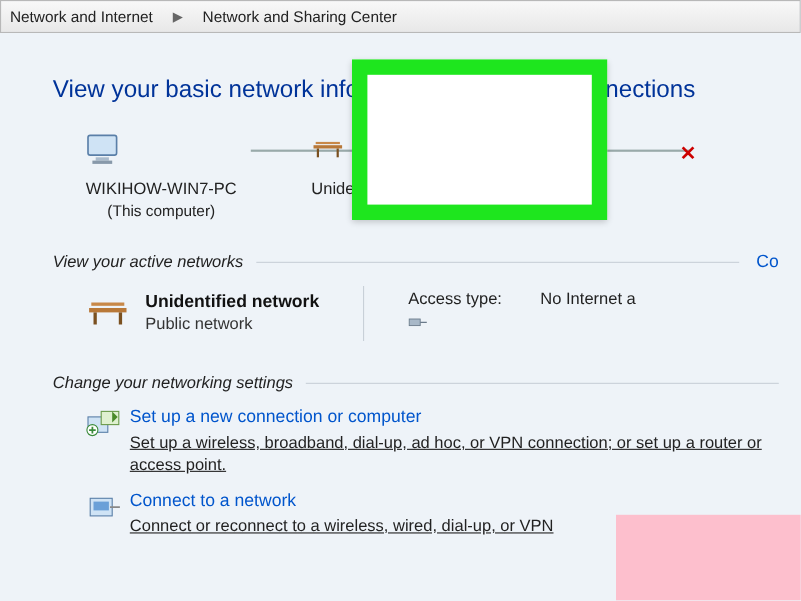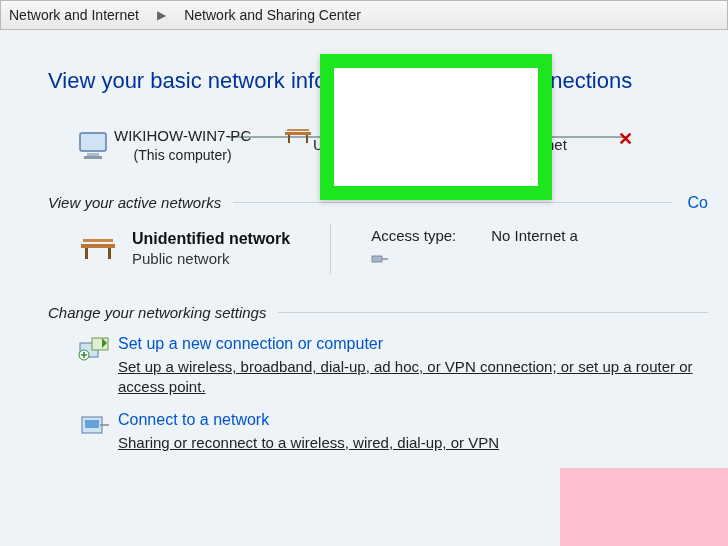--- a/index.html
+++ b/index.html
@@ -6,21 +6,21 @@
     body { width: 728px; height: 546px; background: #eef3f8; overflow: hidden; position: relative; }
     
     .breadcrumb-bar { background: linear-gradient(#f8f8f8, #e8e8e8); border: 1px solid #b8b8b8; height: 30px; display: flex; align-items: center; padding: 0 8px; font-size: 14px; color: #222; gap: 12px; }
     .breadcrumb-bar .sep { margin: 0 6px; color: #666; font-size: 12px; }
     
     .content { padding: 10px 20px 0 48px; }
     
     .page-title { color: #003399; font-size: 22px; font-weight: 400; margin: 28px 0 24px 0; }
     
     .net-map { display: flex; align-items: flex-start; justify-content: space-between; margin: 0 30px 30px 30px; position: relative; }
-    .net-node { display: flex; flex-direction: row; align-items: flex-end; width: 190px; text-align: center; position: relative; z-index: 1; }
+    .net-node { display: flex; flex-direction: column; align-items: flex-start; width: 190px; text-align: center; position: relative; z-index: 1; }
     .net-node .icon-slot { height: 36px; display: flex; align-items: center; justify-content: center; }
     .net-node .labels { margin-top: 8px; color: #222; font-size: 15px; line-height: 1.3; }
     .net-node .sub { font-size: 14px; }
     
     .connector { position: absolute; top: 18px; height: 2px; background: #9aa; z-index: 0; }
     .connector.left { left: 150px; width: 140px; }
     .connector.right { left: 410px; width: 140px; }
     .x-mark { position: absolute; left: 540px; top: 10px; color: #cc0000; font-weight: bold; font-size: 18px; z-index: 2; }
     
     .highlight-box { position: absolute; border: 14px solid #1ee61e; background: #fff; left: 320px; top: 54px; width: 232px; height: 146px; z-index: 3; box-shadow: 0 2px 6px rgba(0,0,0,0.2); }
@@ -173,20 +173,20 @@
   <div class="settings-item">
     <div class="ic">
       <svg width="34" height="28" viewBox="0 0 34 28">
           <rect x="4" y="6" width="20" height="16" fill="#cfe3f5" stroke="#5a7fa8"></rect>
           <rect x="7" y="9" width="14" height="8" fill="#6aa0d8"></rect>
           <path d="M22 14h9" stroke="#888" stroke-width="1.5"></path>
         </svg>
     </div>
     <div class="body">
       <div class="title">Connect to a network</div>
-      <div class="desc">Sharing or reconnect to a wireless, wired, dial-up, or VPN</div>
+      <div class="desc">Connect or reconnect to a wireless, wired, dial-up, or VPN</div>
     </div>
   </div>
 
 </div>
 
 <div class="highlight-box"></div>
 <div class="pink-block"></div>
 
 </body></html>

